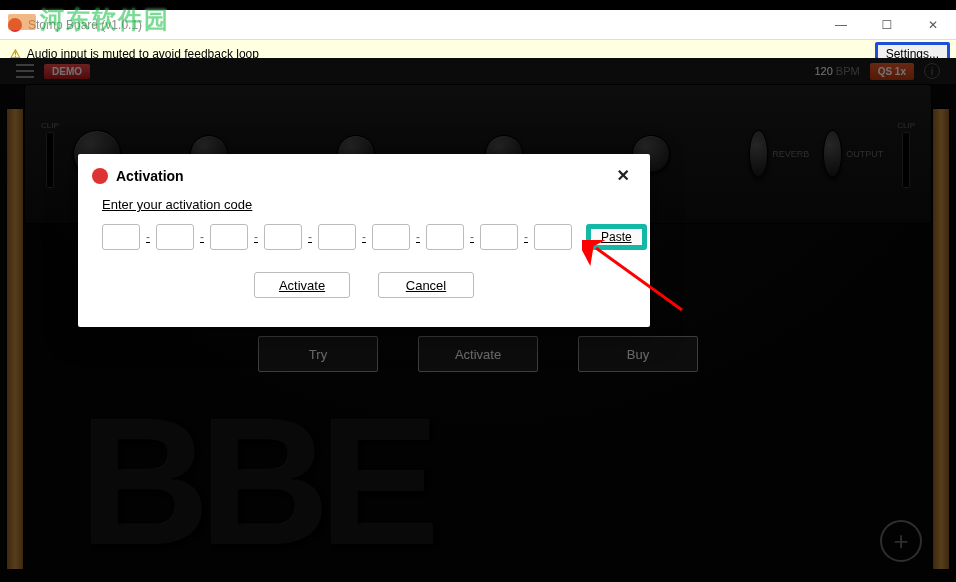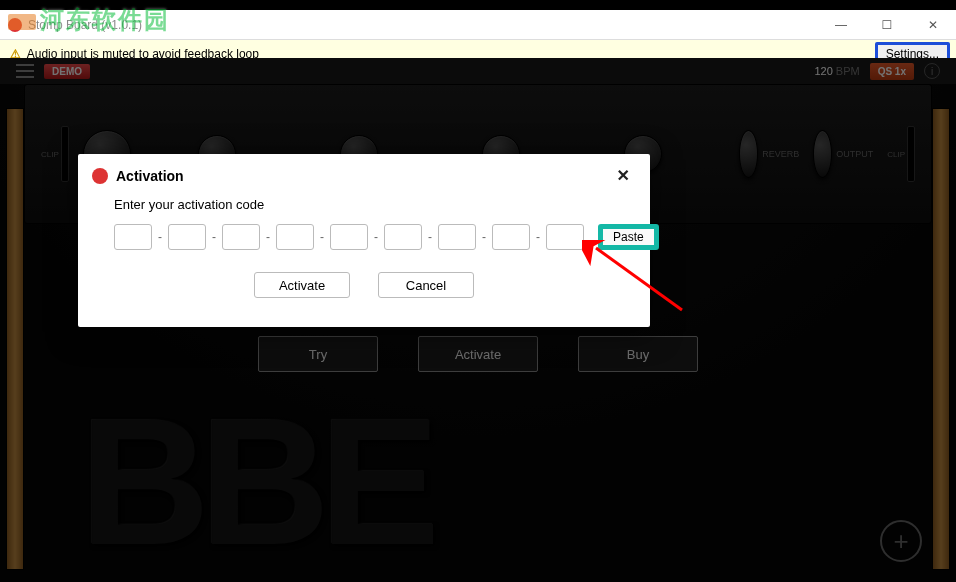--- a/index.html
+++ b/index.html
@@ -127,21 +127,21 @@
     .knob {
       width:60px; display:flex; flex-direction:row; align-items:center; gap:4px;
     }
     .knob .dial {
       width:48px; height:48px; border-radius:50%;
       background: radial-gradient(circle at 35% 30%, #555, #111);
       border:1px solid #000;
       box-shadow: 0 2px 4px rgba(0,0,0,.8), inset 0 1px 1px rgba(255,255,255,.1);
     }
     .clip-meter {
-      display:flex; flex-direction:row; align-items:center; gap:2px; font-size:8px;
+      display:flex; flex-direction:column; align-items:center; gap:2px; font-size:8px;
     }
     .clip-meter .bar { width:8px; height:56px; background:#000; border:1px solid #333; border-radius:2px; }
     .rack .mid { flex:1; display:flex; justify-content:space-around;}
     .small-knob .dial { width:38px; height:38px;}
 
     
     .bbe-bg {
       position:absolute; left:80px; top:320px;
       color:#141414; font-size:180px; font-weight:900; letter-spacing:-10px;
       text-shadow: 2px 2px 4px #000, -1px -1px 1px #222;
@@ -180,21 +180,21 @@
       z-index:50;
     }
     .dialog-head {
       display:flex; align-items:center; padding:10px 14px 6px;
       font-size:14px; font-weight:600;
     }
     .dialog-head .icon {
       width:16px;height:16px;background:#d33;border-radius:50%;margin-right:8px;
     }
     .dialog-head .close { margin-left:auto; font-size:16px; color:#222; cursor:pointer; padding:2px 6px;}
-    .dialog-body { padding: 4px 36px 10px; font-size:13px; }
+    .dialog-body { padding: 4px 24px 10px; font-size:13px;text-decoration:underline; }
     .dialog-body .prompt { margin-bottom:12px; }
     .code-row { display:flex; align-items:center; gap:6px; margin-bottom:22px;}
     .code-row input {
       width:38px; height:26px; border:1px solid #bbb; border-radius:3px;
       text-align:center; font-size:12px;
     }
     .code-row .dash { color:#666; font-size:12px; }
     .paste-btn {
       margin-left:8px; height:26px; padding:0 10px;
       border:5px solid #14b8a6; background:#fafafa; border-radius:3px; font-size:12px;

